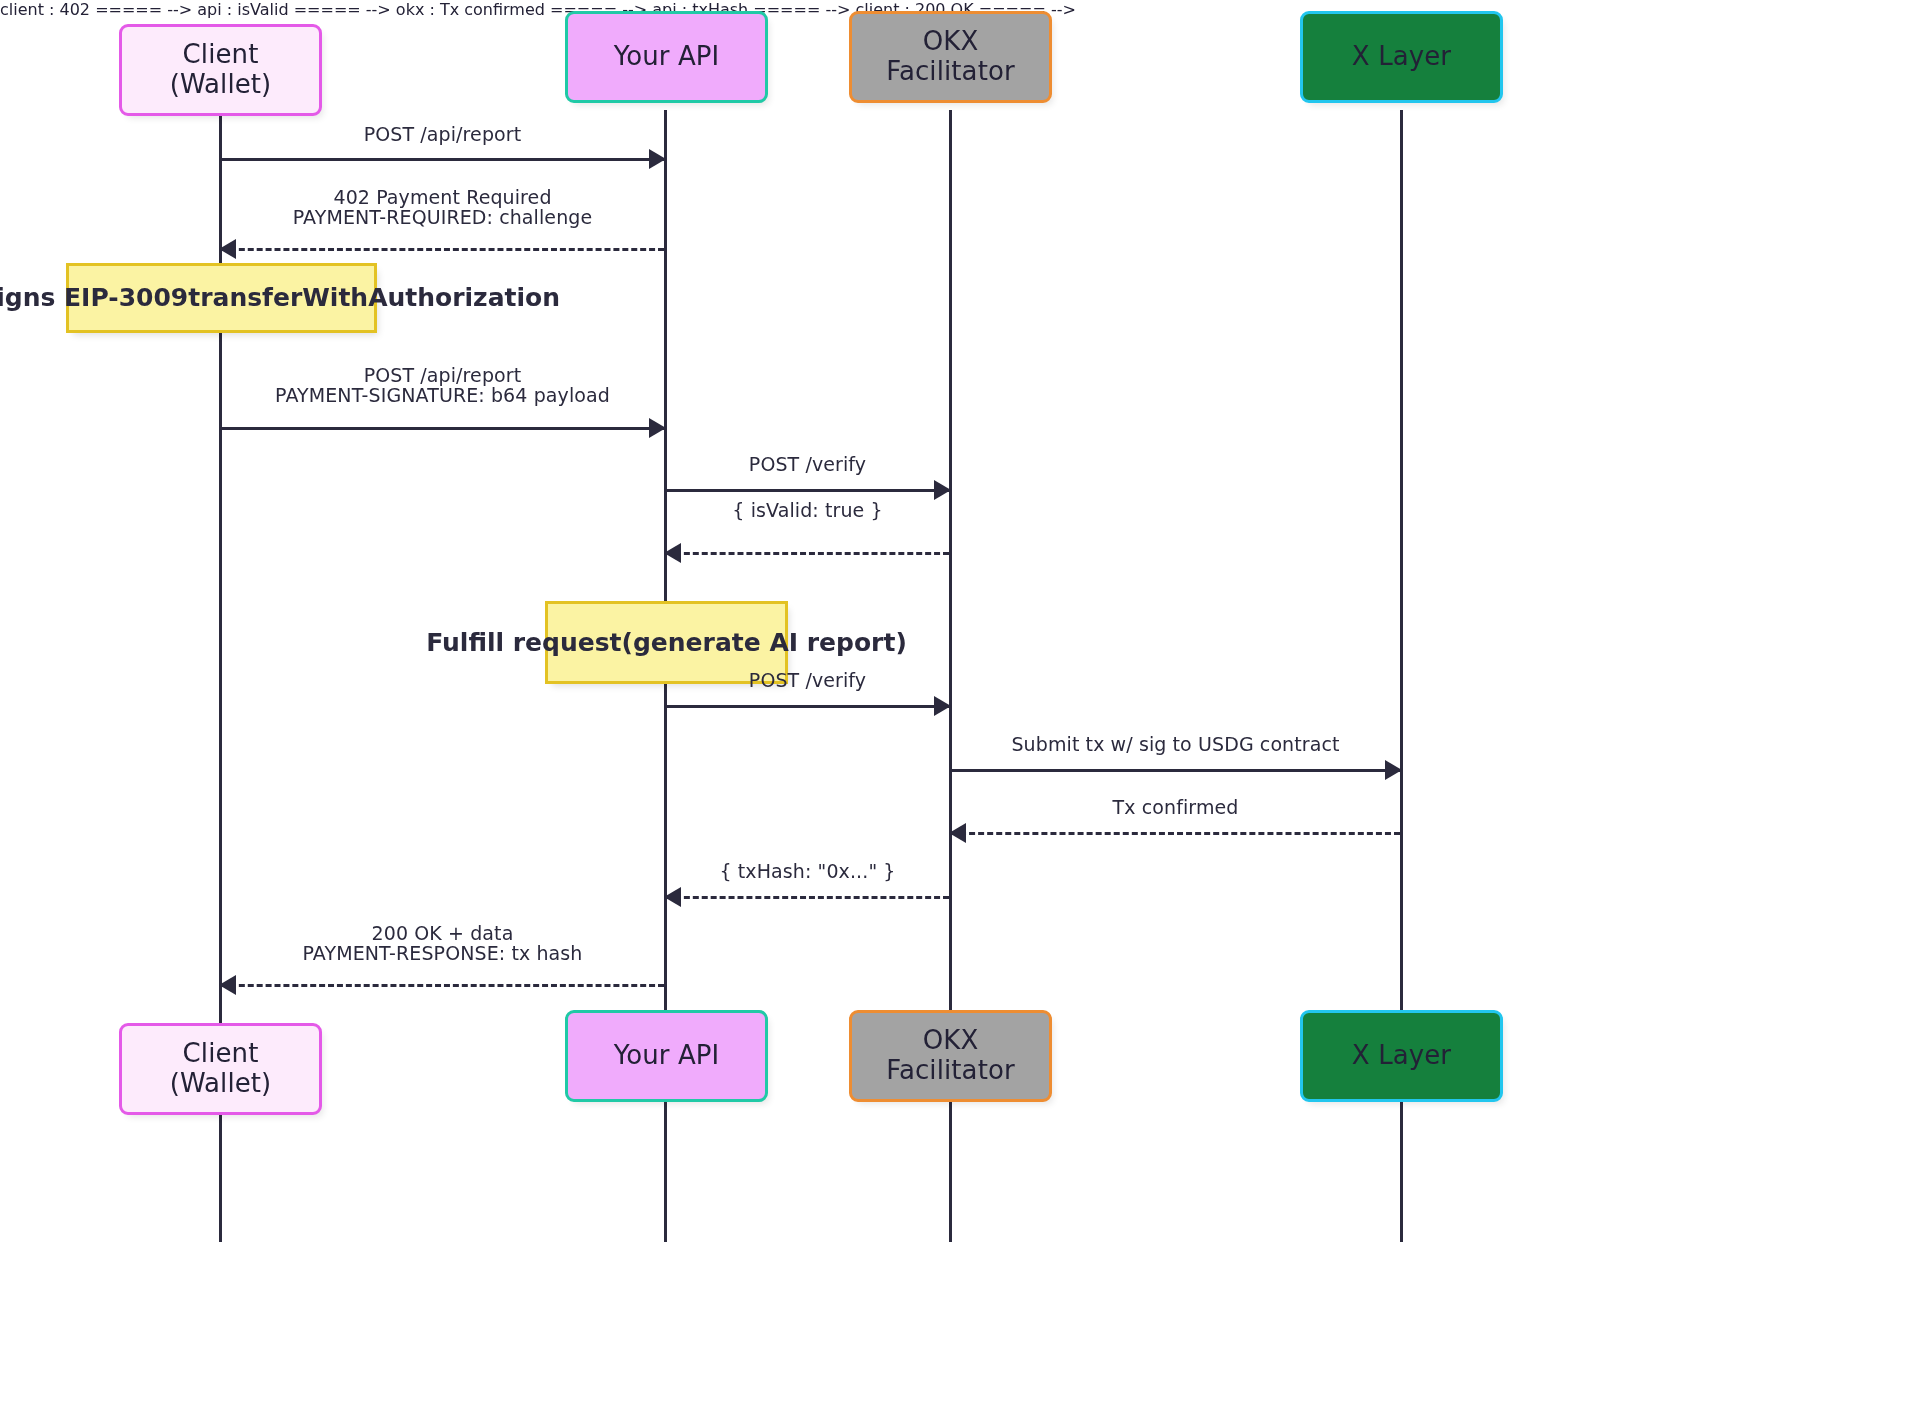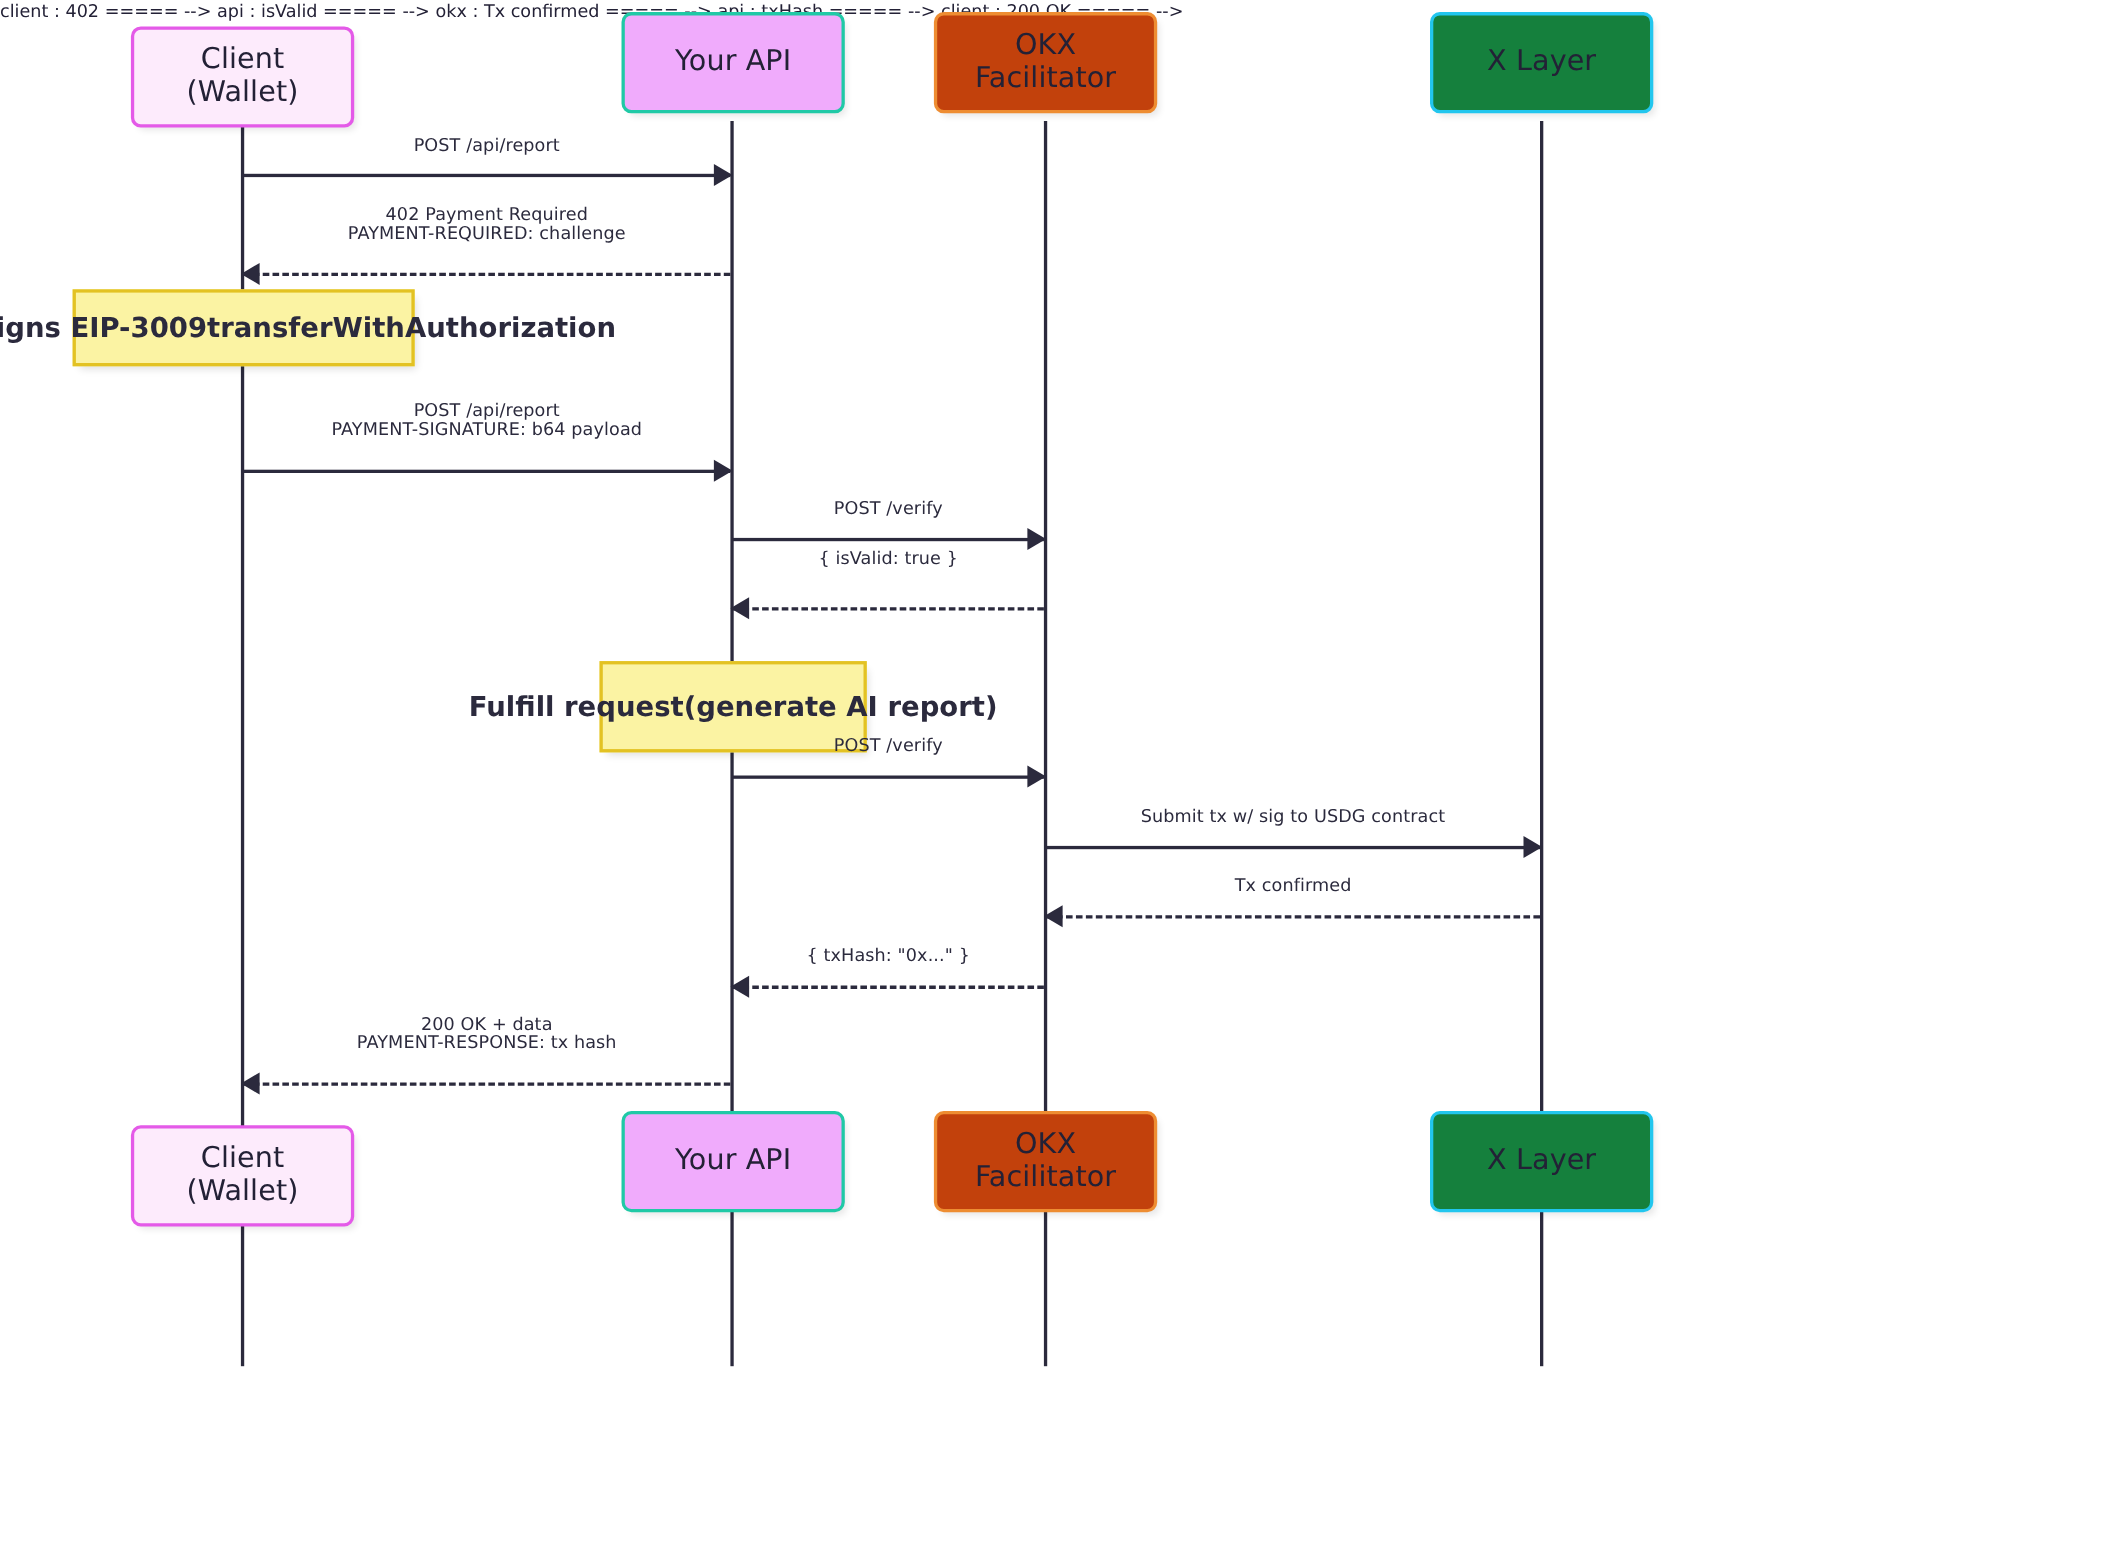--- a/index.html
+++ b/index.html
@@ -39,21 +39,21 @@
     font-size: 26px;
     letter-spacing: .1px;
     color: #232136;
     box-shadow: 4px 5px 7px -3px rgba(0,0,0,0.10);
     text-align: center;
     line-height: 1.15;
     padding: 0 8px;
   }
   .actor.client   { background:#FDEBFC; border-color:#E45AE8;margin-top:13px; }
   .actor.api      { background:#f0abfc; border-color:#20C9A6; }
-  .actor.okx      { background:#c2410c; border-color:#EE8D32; }
+  .actor.okx      { background:#a3a3a3; border-color:#EE8D32; }
   .actor.xlayer   { background:#15803d; border-color:#22C6EE; }
 
   
   .msg {
     position: absolute;
     height: 3px;
   }
   .msg .line {
     position: absolute;
     left: 0; right: 0; top: 0;
@@ -73,21 +73,21 @@
   .msg .head.right {
     right: -2px;
     border-left: 17px solid #2b2a3d;
   }
   .msg .head.left {
     left: -2px;
     border-right: 17px solid #2b2a3d;
   }
   .msg-label {
     position: absolute;
-    font-size: 16px;
+    font-size: 19px;
     color: #2b2a3d;
     text-align: center;
     line-height: 1.06;
     white-space: pre;
     letter-spacing: .1px;
   }
   
   .note {
     position: absolute;
     box-sizing: border-box;

